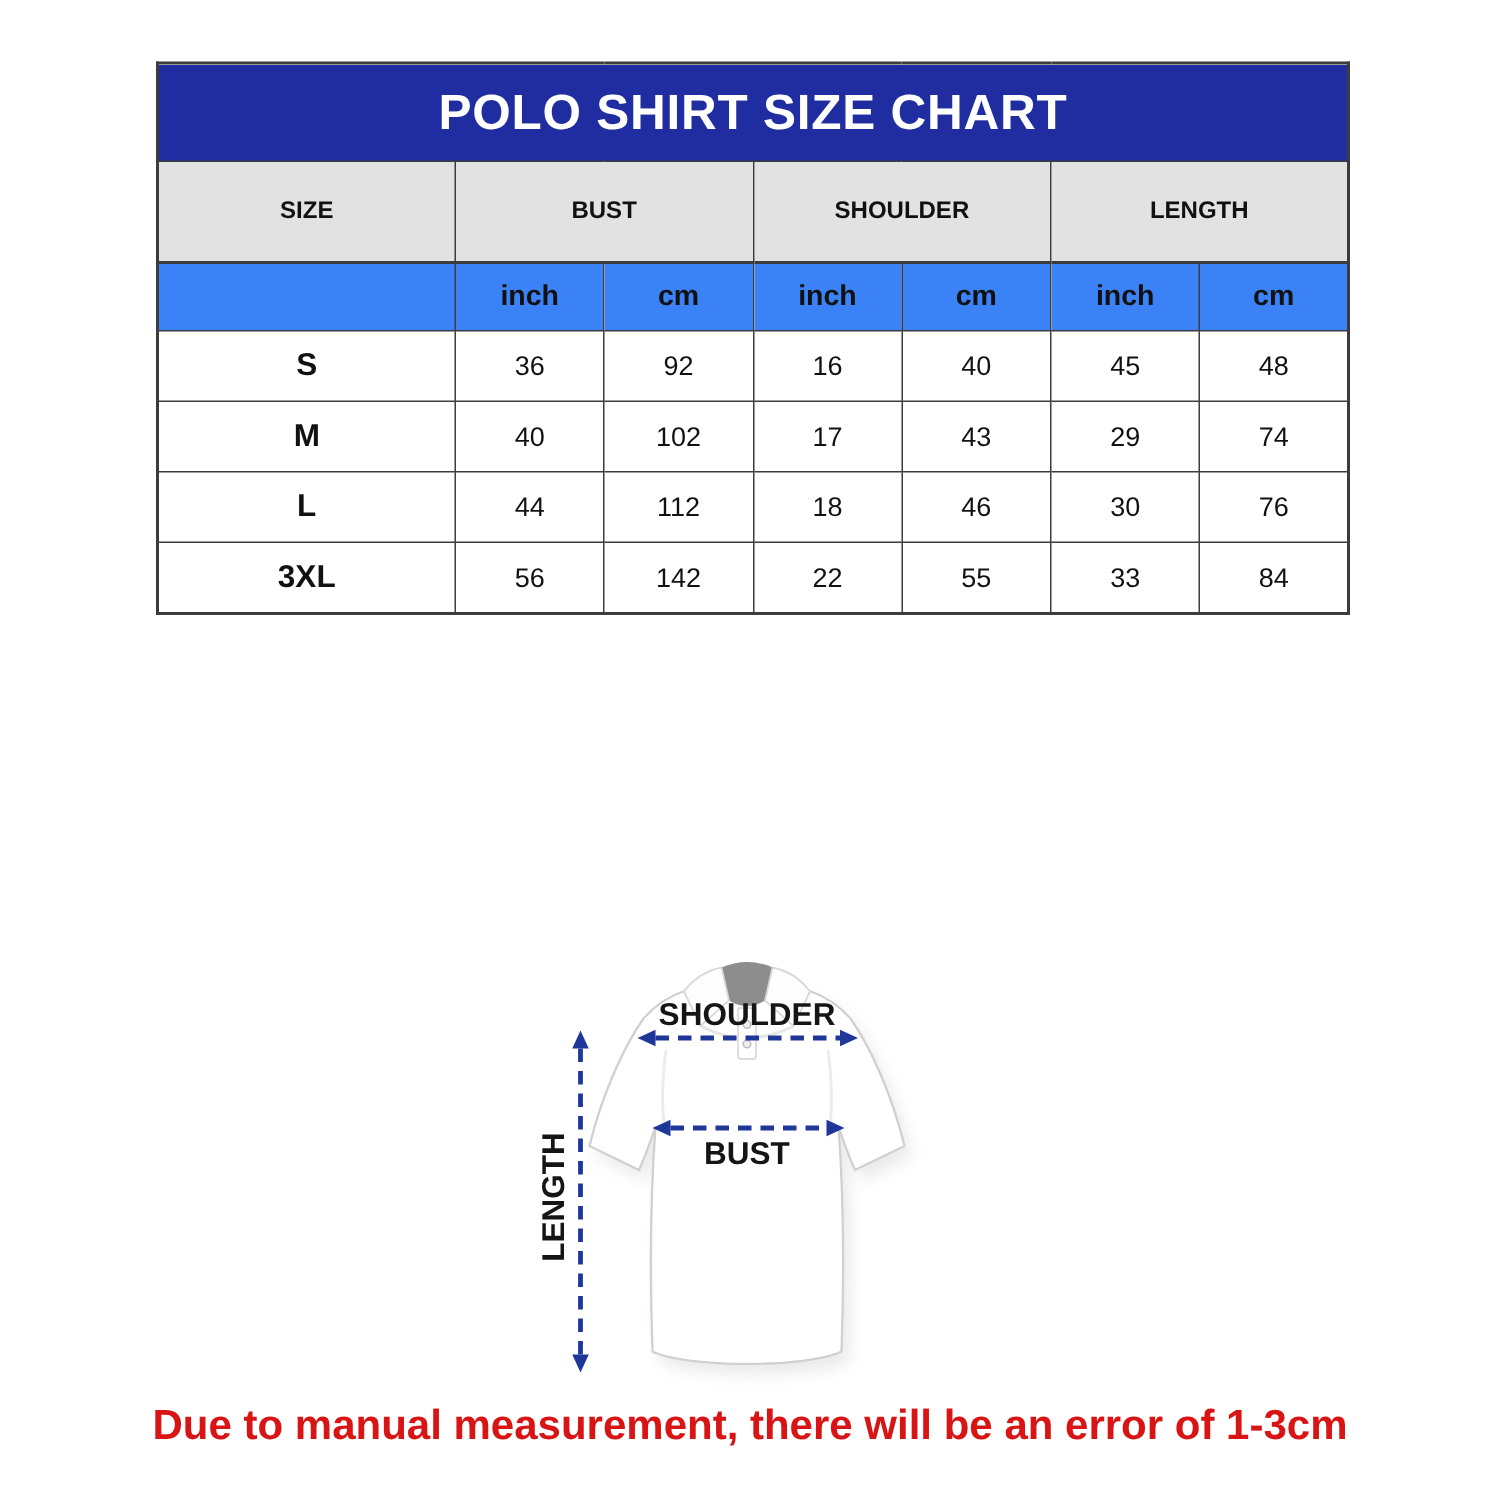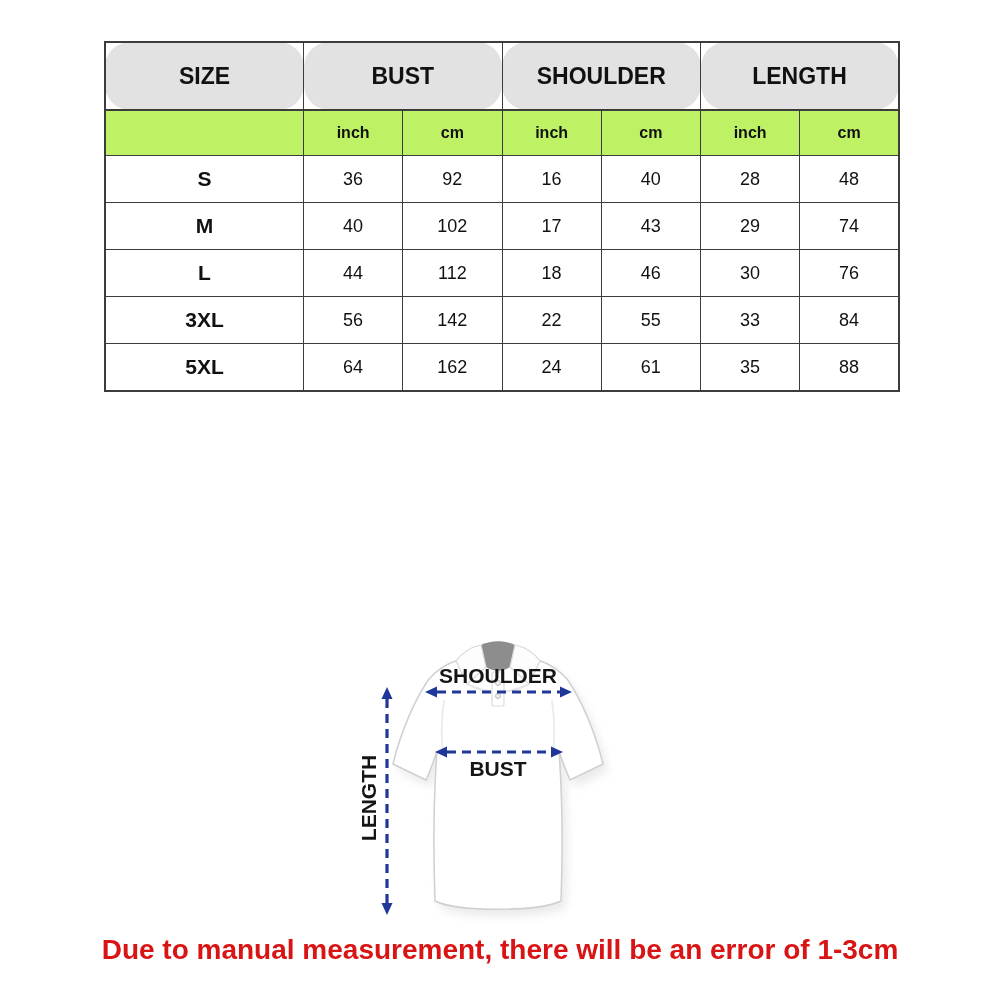--- a/index.html
+++ b/index.html
@@ -20,25 +20,24 @@
     border:1px solid var(--border_dark);
     text-align:center;vertical-align:middle;
     padding:0;overflow:hidden;white-space:nowrap;
   }
   tr.banner-row td{
     background:var(--banner_blue);color:var(--banner_text);
     font-weight:bold;font-size:33px;letter-spacing:.5px;height:64px;
   }
   tr.group-row td{
     background:var(--header_gray);
-    font-weight:bold;font-size:23px;height:66px;
+    font-weight:bold;font-size:16px;height:66px;
     border-bottom:2px solid var(--border_dark);
-    border-radius:25px;
   }
-  tr.unit-row td{font-weight:bold;font-size:16px;height:44px;background:#bef264;}
+  tr.unit-row td{font-weight:bold;font-size:19px;height:44px;background:#3b82f6;}
   tr.data-row td{font-size:18px;font-weight:normal;height:46px;background:#fff;}
   tr.data-row td.size-cell{font-weight:bold;font-size:21px;}
 
   
   .diagram{position:absolute;left:340px;top:630px;width:330px;height:300px;}
   .arrow{stroke:var(--arrow_blue);stroke-width:3.2;stroke-dasharray:9 6;fill:none;}
   .arrowhead{fill:var(--arrow_blue);stroke:none;}
   .diagram-label{
     fill:#151515;font-weight:bold;font-size:21px;
     font-family:"Liberation Sans",sans-serif;
@@ -60,20 +59,23 @@
     <colgroup>
       <col style="width:25%">
       <col style="width:12.5%">
         <col style="width:12.5%">
       <col style="width:12.5%">
         <col style="width:12.5%">
       <col style="width:12.5%">
         <col style="width:12.5%">
     </colgroup>
     <tbody>
+      <tr class="banner-row">
+        <td colspan="7">POLO SHIRT SIZE CHART</td>
+      </tr>
       <tr class="group-row">
         <td>SIZE</td>
         <td colspan="2">BUST</td>
         <td colspan="2">SHOULDER</td>
         <td colspan="2">LENGTH</td>
       </tr>
       <tr class="unit-row">
         <td></td>
         <td>inch</td>
         <td>cm</td>
@@ -82,21 +84,21 @@
         <td>inch</td>
         <td>cm</td>
       </tr>
 
       <tr class="data-row">
         <td class="size-cell">S</td>
         <td>36</td>
         <td>92</td>
         <td>16</td>
         <td>40</td>
-        <td>28</td>
+        <td>45</td>
         <td>48</td>
       </tr>
       <tr class="data-row">
         <td class="size-cell">M</td>
         <td>40</td>
         <td>102</td>
         <td>17</td>
         <td>43</td>
         <td>29</td>
         <td>74</td>
@@ -111,29 +113,20 @@
         <td>76</td>
       </tr>
       <tr class="data-row">
         <td class="size-cell">3XL</td>
         <td>56</td>
         <td>142</td>
         <td>22</td>
         <td>55</td>
         <td>33</td>
         <td>84</td>
-      </tr>
-      <tr class="data-row">
-        <td class="size-cell">5XL</td>
-        <td>64</td>
-        <td>162</td>
-        <td>24</td>
-        <td>61</td>
-        <td>35</td>
-        <td>88</td>
       </tr>
     </tbody>
   </table>
 
   <svg class="diagram" viewBox="0 0 330 300">
     <defs>
       <filter id="soft" x="-20%" y="-20%" width="140%" height="140%">
         <feGaussianBlur stdDeviation="5"></feGaussianBlur>
       </filter>
     </defs>

